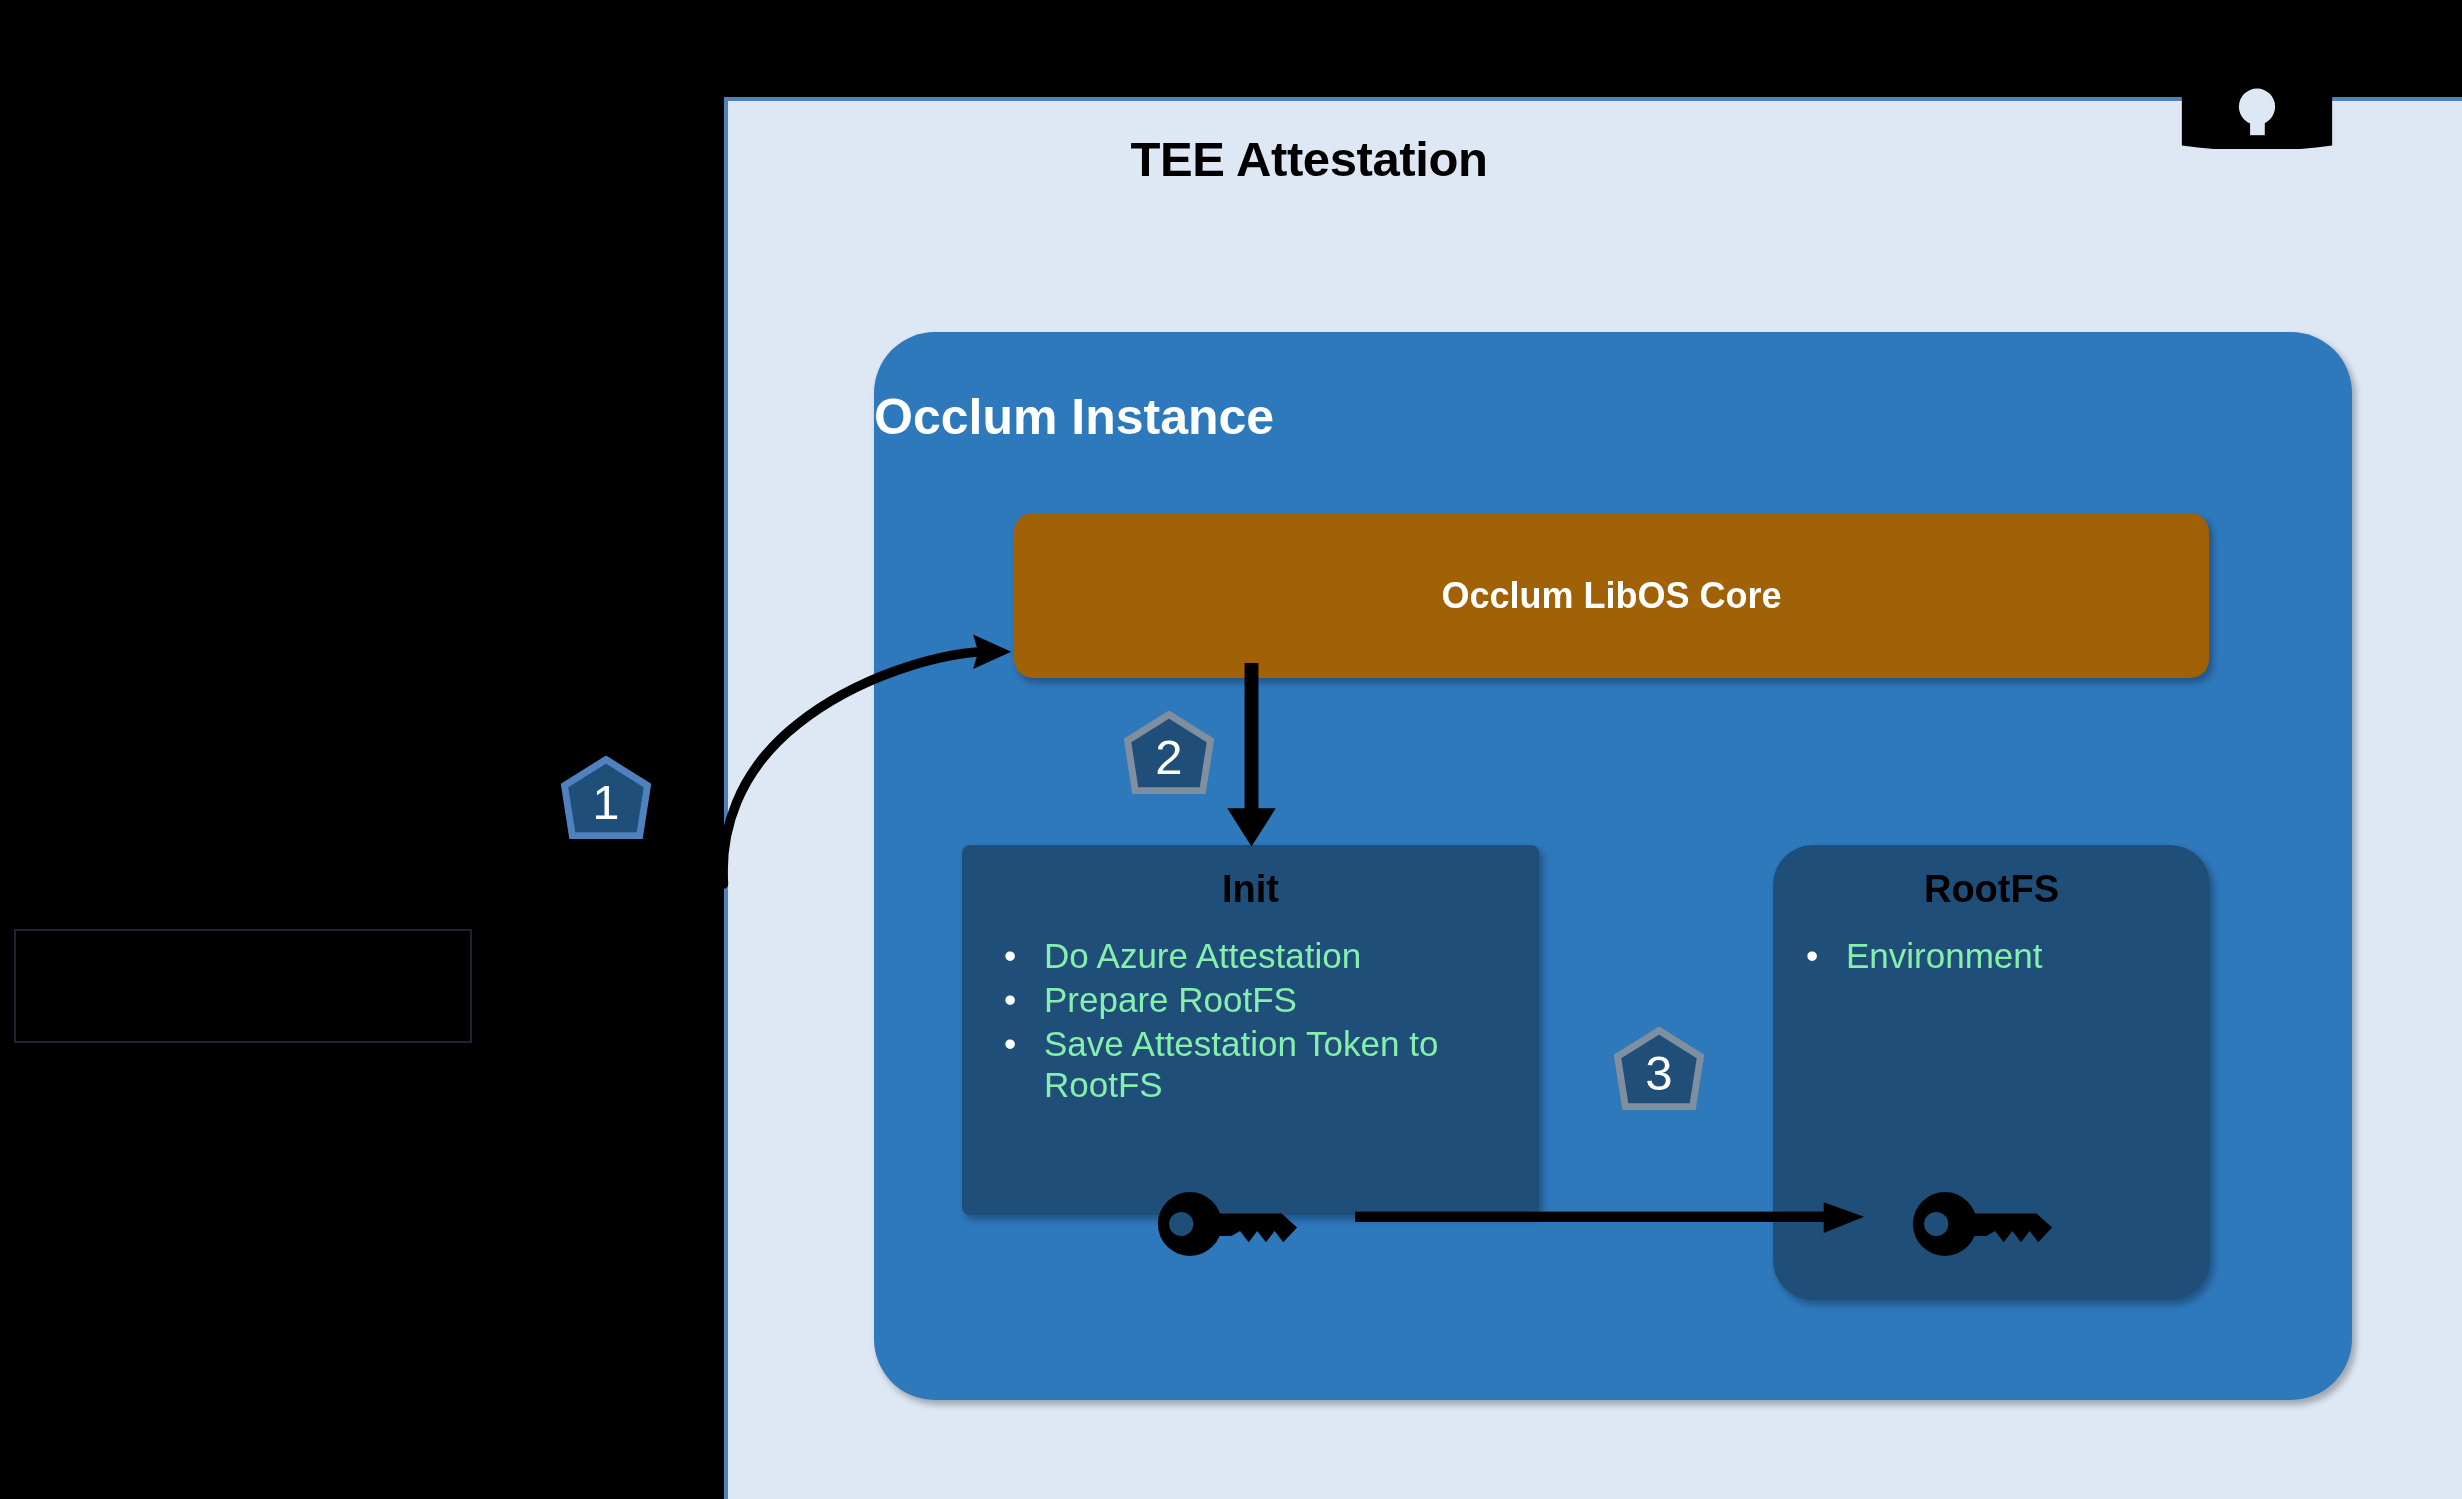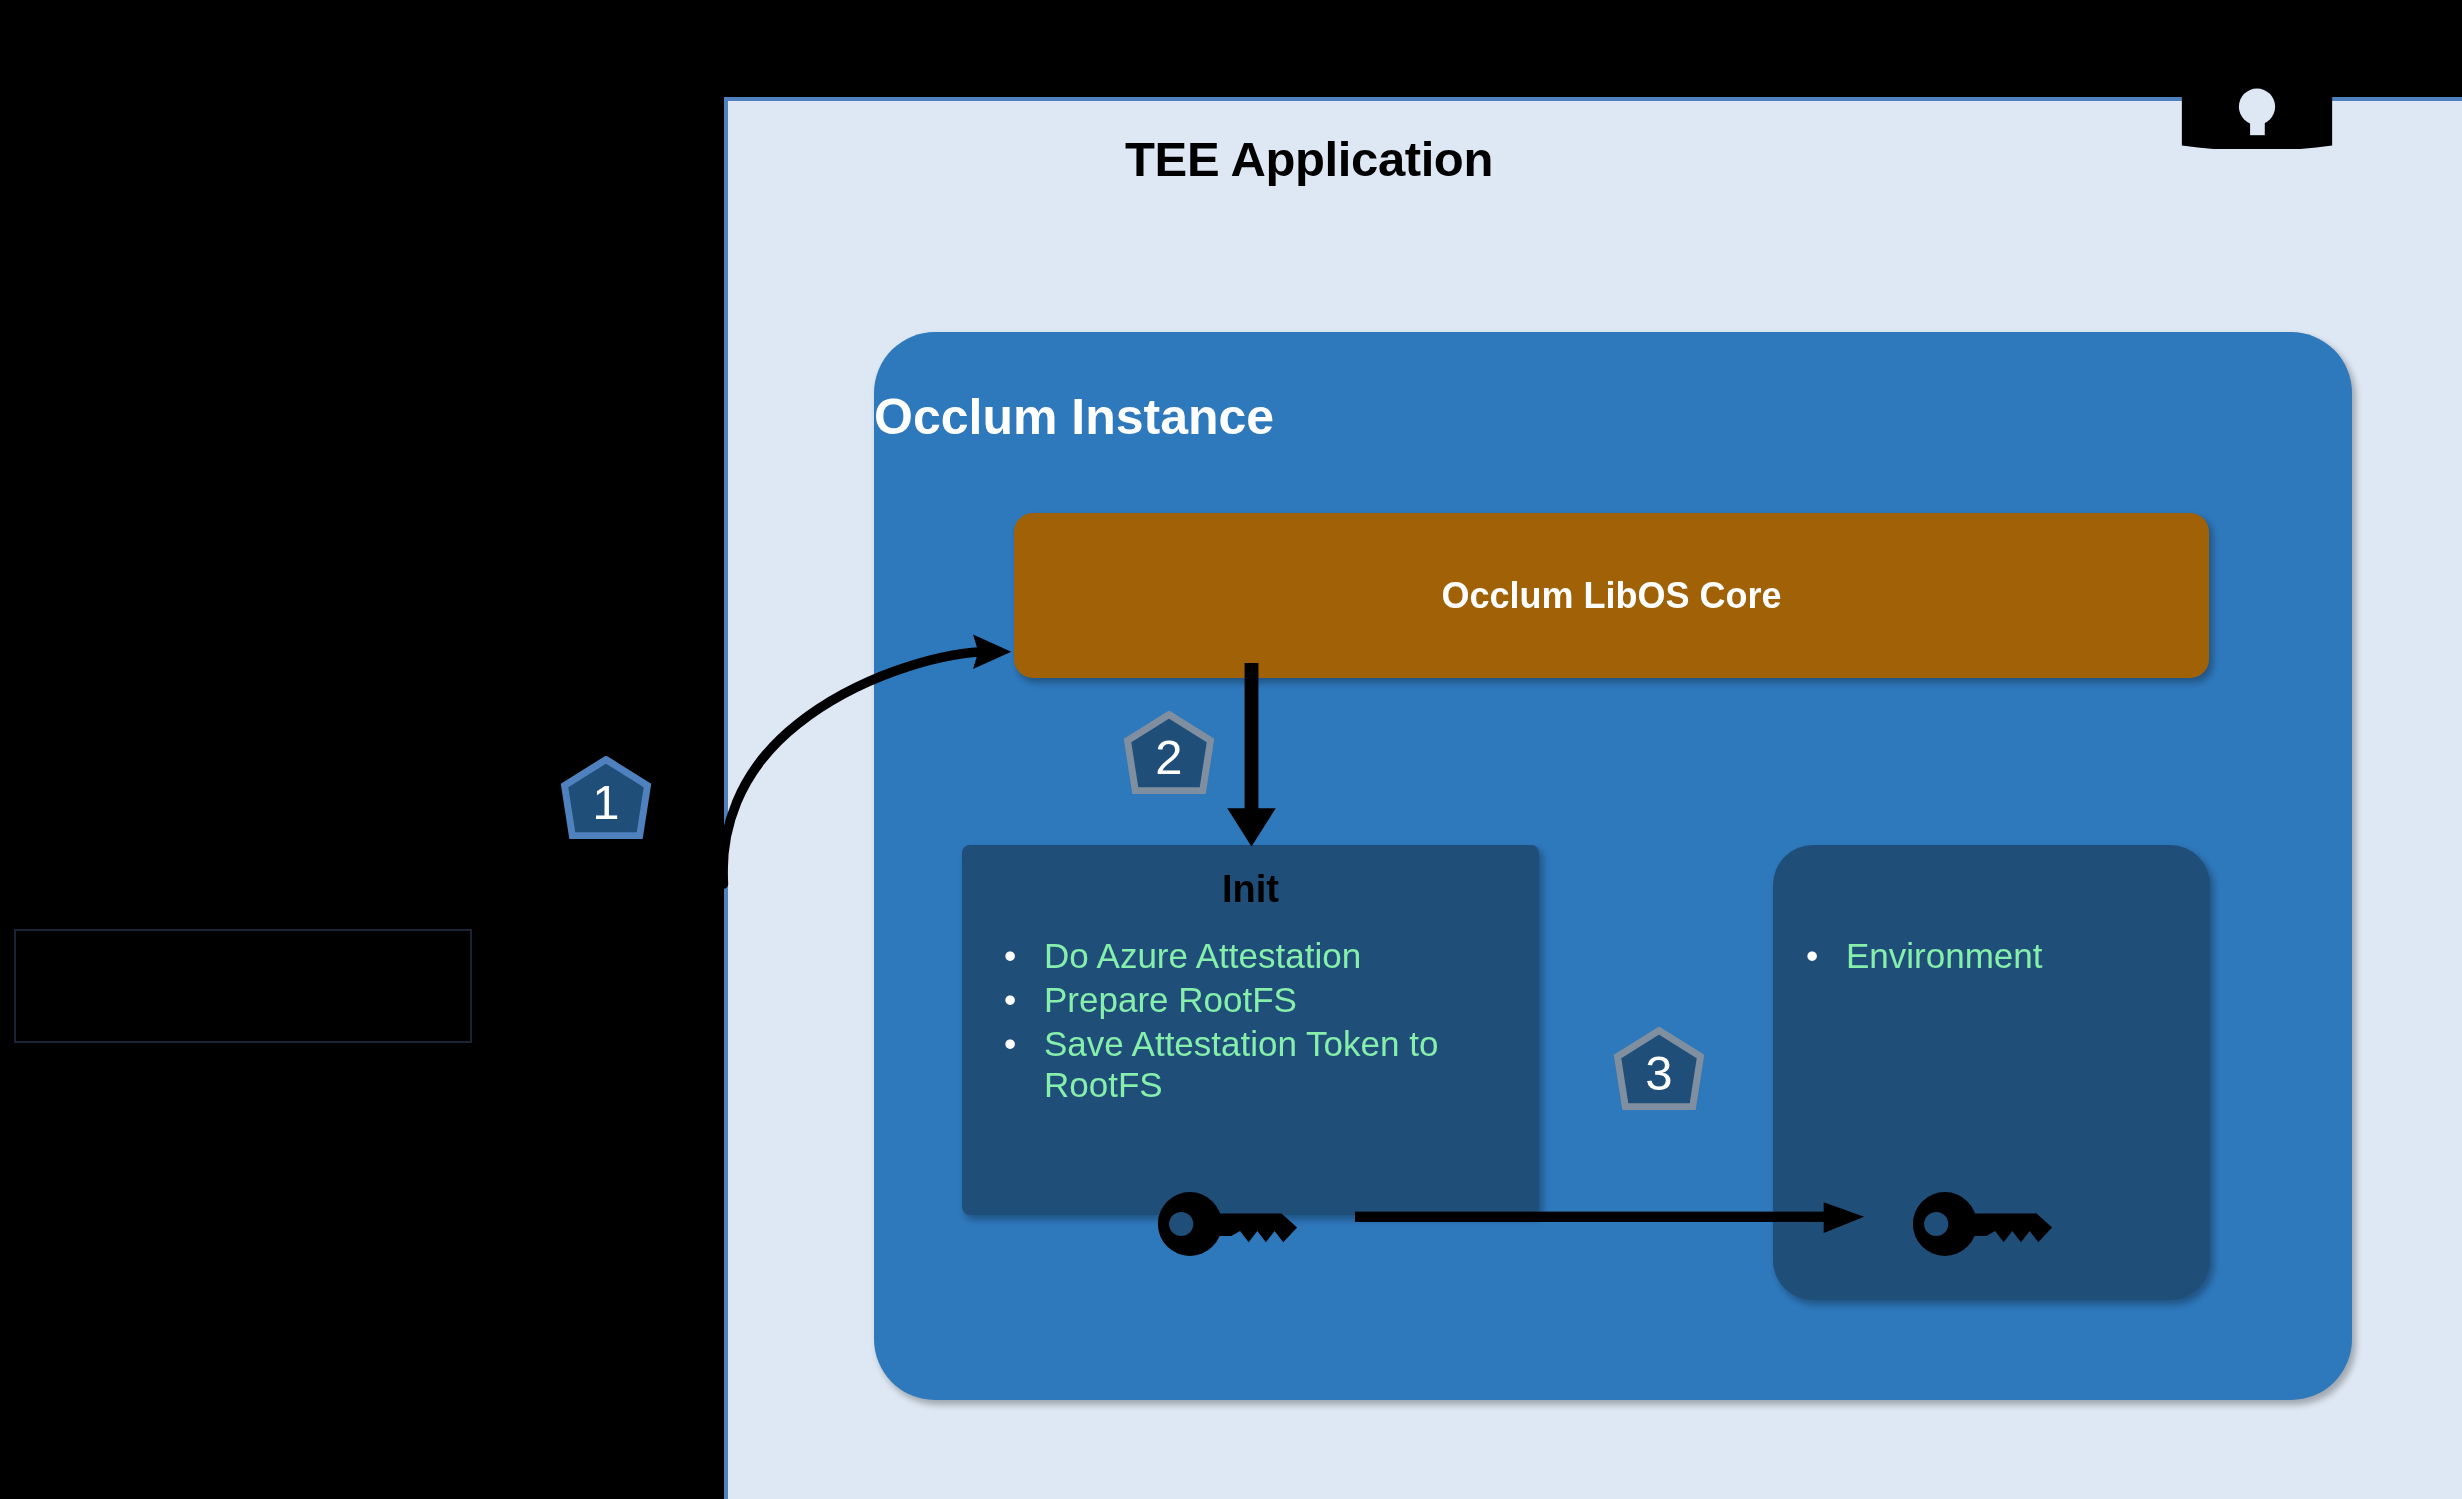--- a/index.html
+++ b/index.html
@@ -251,21 +251,21 @@
   }
 </style>
 </head>
 <body>
 
 <div id="left-blank-region">
   <div id="empty-outline-box"></div>
 </div>
 
 <div id="tee-environment-box">
-  <div id="tee-environment-title">TEE Application</div>
+  <div id="tee-environment-title">TEE Attestation</div>
 </div>
 
 <div id="padlock-icon">
   <svg viewBox="0 0 210 132" width="182" height="114" aria-hidden="true">
 
     <path d="M38 0 L38 52 L68 52 L68 20 L142 20 L142 52 L172 52 L172 0 Z" fill="#000000"></path>
 
     <path d="M18 36 L192 36 L192 128 Q105 140 18 128 Z" fill="#000000"></path>
 
     <circle cx="105" cy="83" r="21" fill="#dee8f4"></circle>
@@ -302,20 +302,21 @@
 
 <div id="key-icon-init">
   <svg viewBox="0 0 170 76" width="147" height="66" aria-hidden="true">
     <circle cx="38" cy="38" r="37" fill="#000000"></circle>
     <circle cx="28" cy="38" r="14" fill="#1f4e79"></circle>
     <path d="M64 26 L144 26 L162 42 L146 59 L136 46 L126 59 L116 46 L106 59 L96 46 L86 52 L64 52 Z" fill="#000000"></path>
   </svg>
 </div>
 
 <div id="rootfs-box">
+  <div id="rootfs-title">RootFS</div>
   <div id="rootfs-bullets">
     <div class="bullet-row">
       <span class="bullet-dot">•</span>
       <span class="bullet-text">Environment</span>
     </div>
   </div>
 </div>
 
 <div id="key-icon-rootfs">
   <svg viewBox="0 0 170 76" width="147" height="66" aria-hidden="true">

